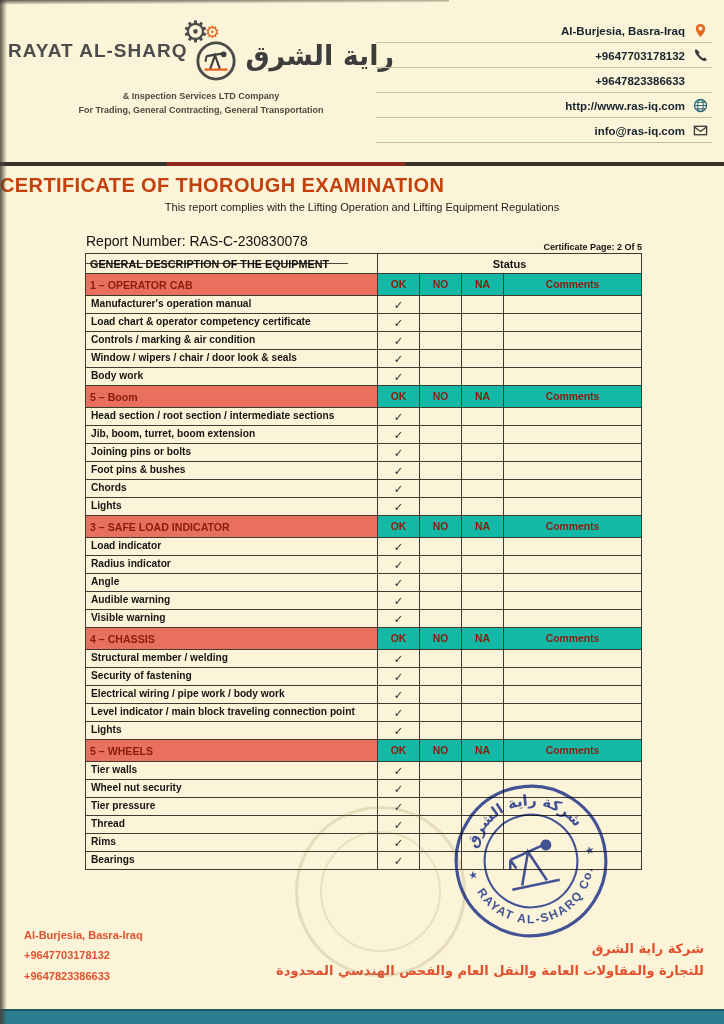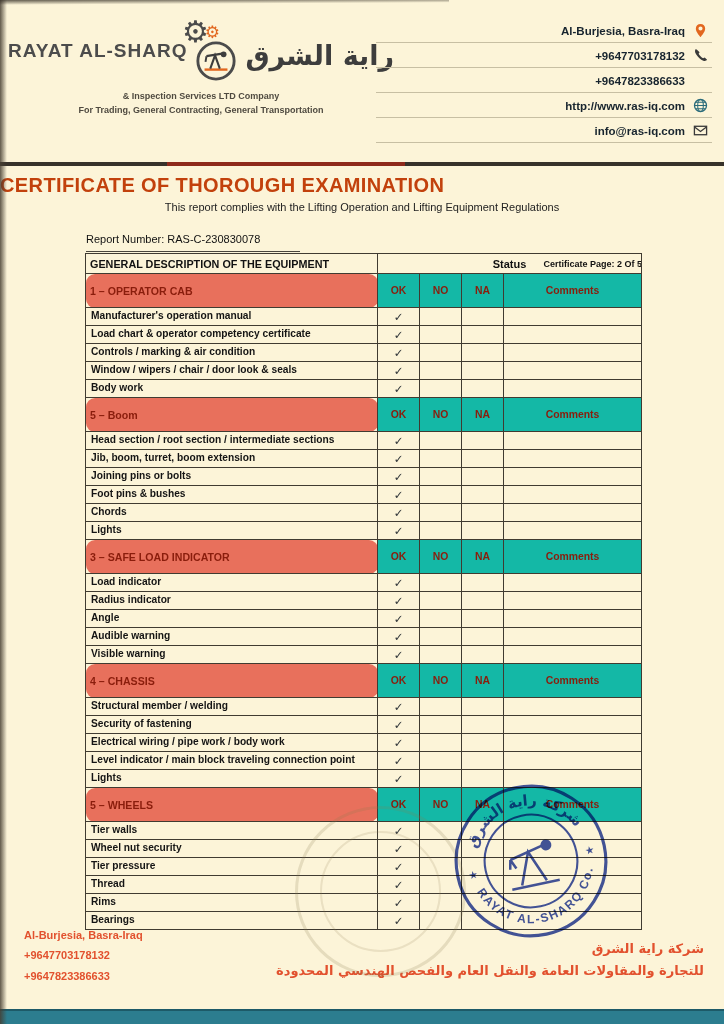--- a/index.html
+++ b/index.html
@@ -35,31 +35,31 @@
   .contact-icon{width:15px;height:15px;flex:0 0 auto;display:inline-block;}
 
   .divider{position:absolute;top:162px;left:0;width:100%;height:4px;
     background:linear-gradient(90deg,#37322a 0%,#37322a 23%,#8e2a1b 23%,#8e2a1b 56%,#37322a 56%,#37322a 100%);}
 
   .title{position:absolute;top:174px;left:0;width:100%;text-align:left;
     font-size:20px;font-weight:bold;letter-spacing:.4px;color:#c2410c;}
   .subtitle{position:absolute;top:201px;left:0;width:100%;text-align:center;
     font-size:11px;color:#222;}
 
-  .meta-report{position:absolute;left:86px;top:233px;font-size:11px;color:#111;
-    border-bottom:1px solid #4a463c;padding-bottom:6px;padding-right:40px;}
-  .meta-page{position:absolute;right:82px;top:259px;font-size:9px;color:#111;font-weight:bold;}
+  .meta-report{position:absolute;left:86px;top:233px;font-size:14px;color:#111;
+    border-bottom:1px solid #4a463c;padding-bottom:14px;padding-right:40px;}
+  .meta-page{position:absolute;right:82px;top:242px;font-size:9px;color:#111;font-weight:bold;}
 
   
   .table-wrap{position:absolute;left:85px;top:253px;z-index:1;}
   table{border-collapse:collapse;width:556px;table-layout:fixed;}
   td,th{border:1px solid #403b31;overflow:hidden;vertical-align:middle;height:15px;}
   .head-desc{font-size:10.8px;font-weight:bold;text-align:left;padding:2px 4px;color:#111;}
   .head-status{font-size:11px;font-weight:bold;text-align:center;color:#111;}
-  .sec-title{background:#e8705c;color:#8a1d0c;font-weight:bold;font-size:10.6px;text-align:left;padding:9px 4px;border-radius:9px;}
+  .sec-title{background:#e8705c;color:#8a1d0c;font-weight:bold;font-size:10.6px;text-align:left;padding:3px 4px;}
   .sec-col{background:#14b8a6;color:#8a1d0c;font-weight:bold;font-size:10.4px;text-align:center;}
   .item-label{font-weight:bold;color:#141414;font-size:10.2px;text-align:left;padding:1px 5px;line-height:1.25;}
   .mark-cell{text-align:center;font-size:11.5px;color:#33383b;font-family:"DejaVu Sans",sans-serif;}
   .empty-cell{background:transparent;}
 
   
   .stamp{position:absolute;left:452px;top:782px;width:158px;height:158px;z-index:4;
     transform:rotate(-12deg);opacity:.92;mix-blend-mode:multiply;}
   .ghost-stamp{position:absolute;left:295px;top:806px;width:165px;height:165px;z-index:2;
     border-radius:50%;border:3px solid rgba(136,122,76,.22);opacity:.9;}

